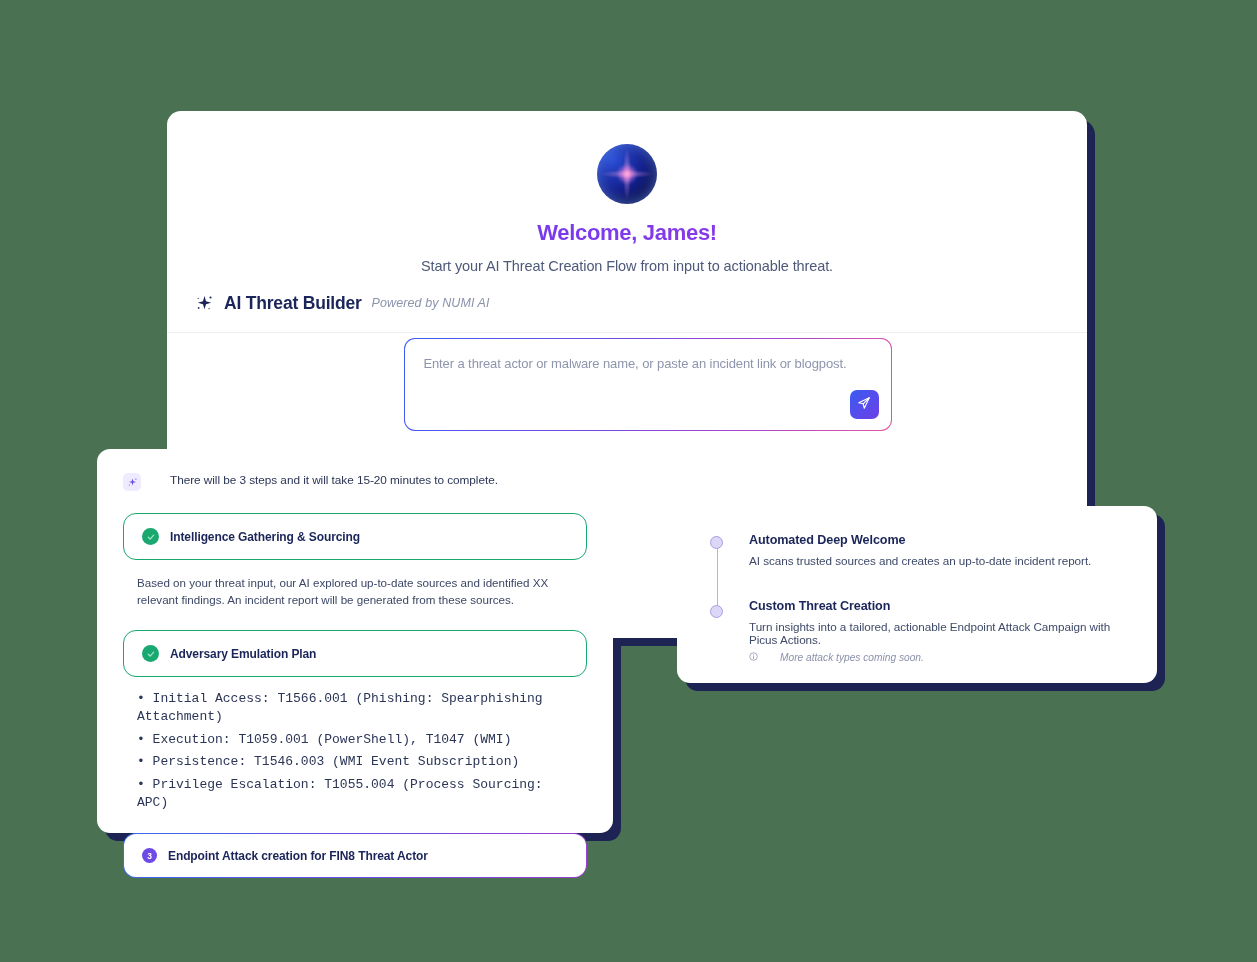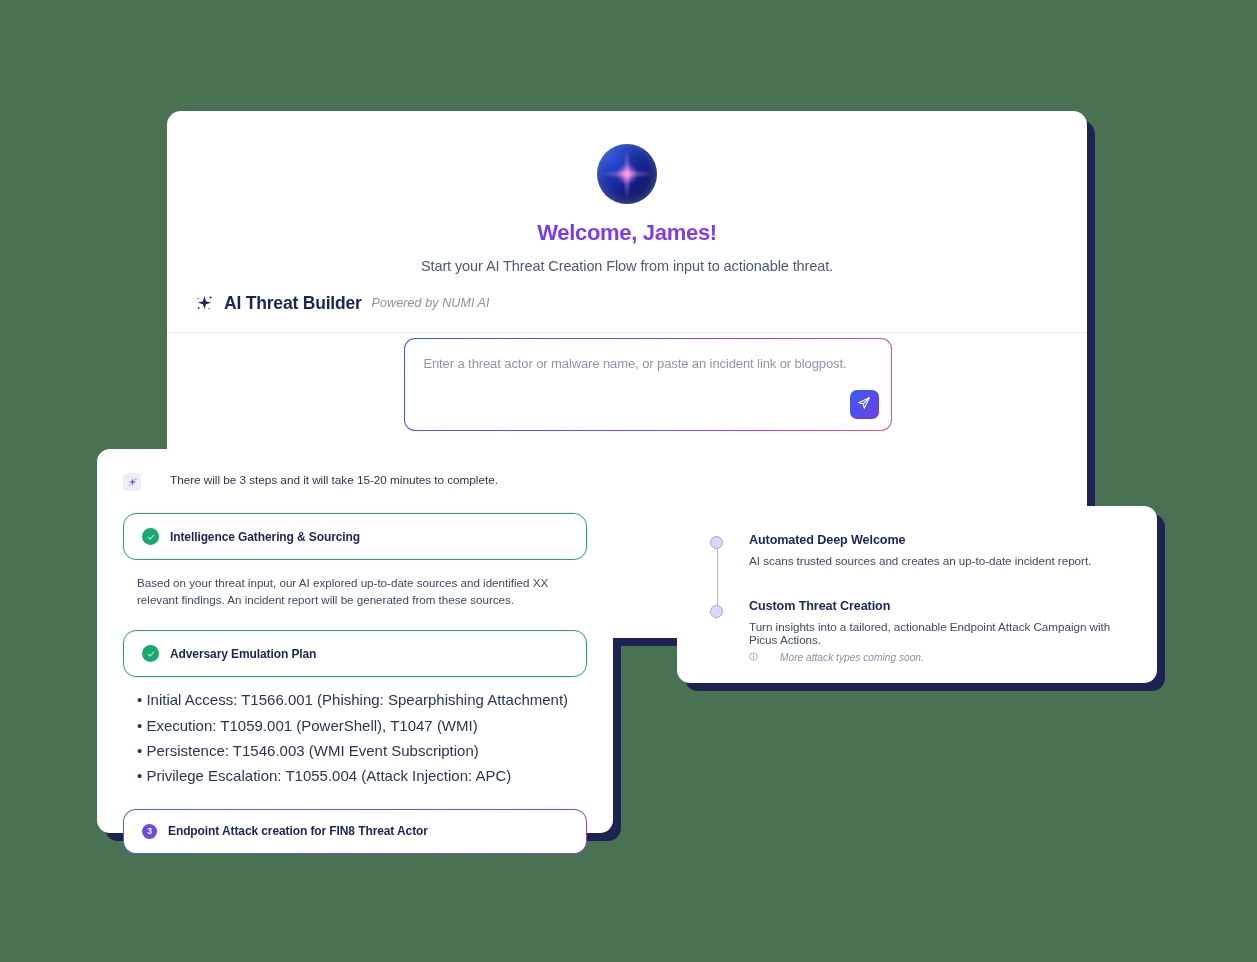--- a/index.html
+++ b/index.html
@@ -146,22 +146,22 @@
   }
   .step-label {
     font-size: 12px; font-weight: bold; color: #1b2559; letter-spacing: -0.1px;
   }
   .step-desc {
     font-size: 11.6px; color: #3c4766; line-height: 1.48;
     padding: 14px 14px 0 14px;
   }
   .tech-list { padding: 13px 14px 0 14px; }
   .tech-list li {
-    list-style: none; font-size: 15px; color: #2b3556;
-    line-height: 1.38; margin-bottom: 4.5px;
+    list-style: none; font-size: 13px; color: #2b3556;
+    line-height: 1.38; margin-bottom: 4.5px; font-family: Liberation Mono, monospace;
   }
   .tech-list li::before { content: "• "; color: #2b3556; }
 
   
   #right-card {
     position: absolute;
     left: 677px; top: 506px;
     width: 480px; height: 177px;
     background: #ffffff;
     border-radius: 13px;
@@ -263,21 +263,21 @@
         <svg width="10" height="10" viewBox="0 0 24 24">
           <path d="M5.5 12.5 L10 17 L18.5 7.5" fill="none" stroke="#9ee8c7" stroke-width="3" stroke-linecap="round" stroke-linejoin="round"></path>
         </svg>
       </span>
       <span class="step-label">Adversary Emulation Plan</span>
     </div>
     <ul class="tech-list">
       <li>Initial Access: T1566.001 (Phishing: Spearphishing Attachment)</li>
       <li>Execution: T1059.001 (PowerShell), T1047 (WMI)</li>
       <li>Persistence: T1546.003 (WMI Event Subscription)</li>
-      <li>Privilege Escalation: T1055.004 (Attack Injection: APC)</li>
+      <li>Privilege Escalation: T1055.004 (Process Sourcing: APC)</li>
     </ul>
 
     <div class="step-box active" style="margin-top:22px;">
       <span class="num-badge">3</span>
       <span class="step-label">Endpoint Attack creation for FIN8 Threat Actor</span>
     </div>
   </div>
 
   <div id="right-card">
     <div class="timeline">

